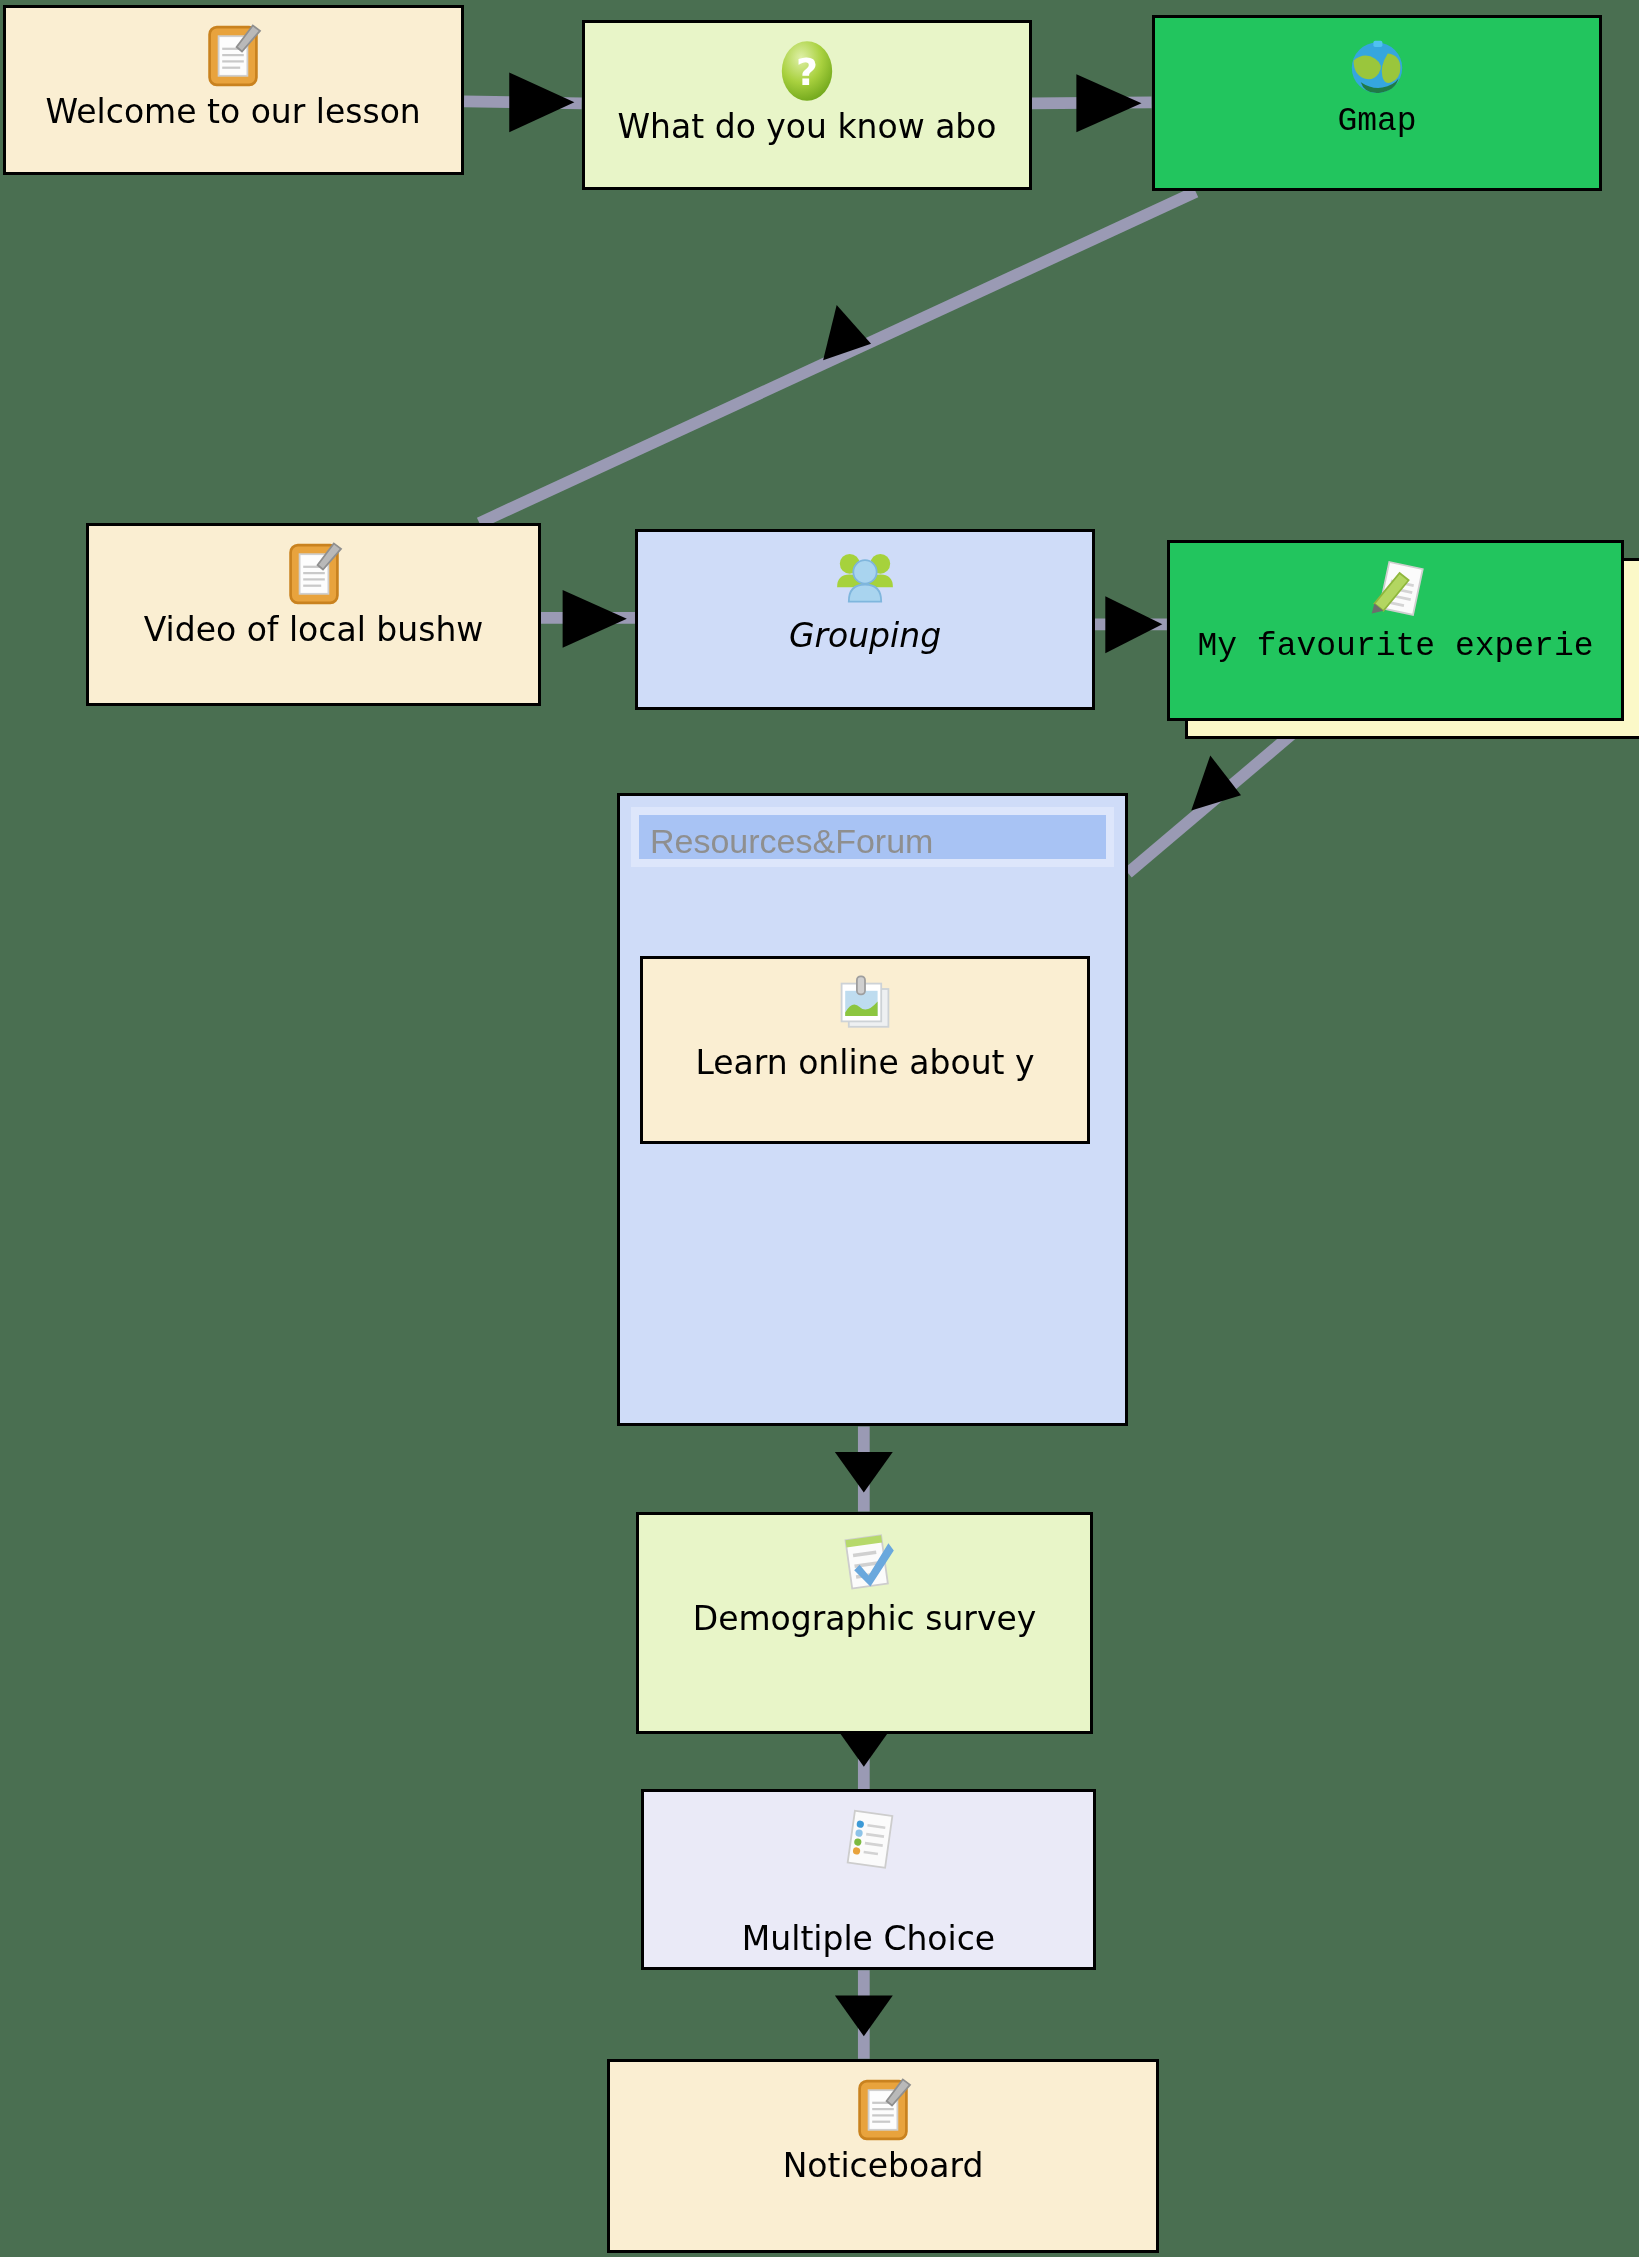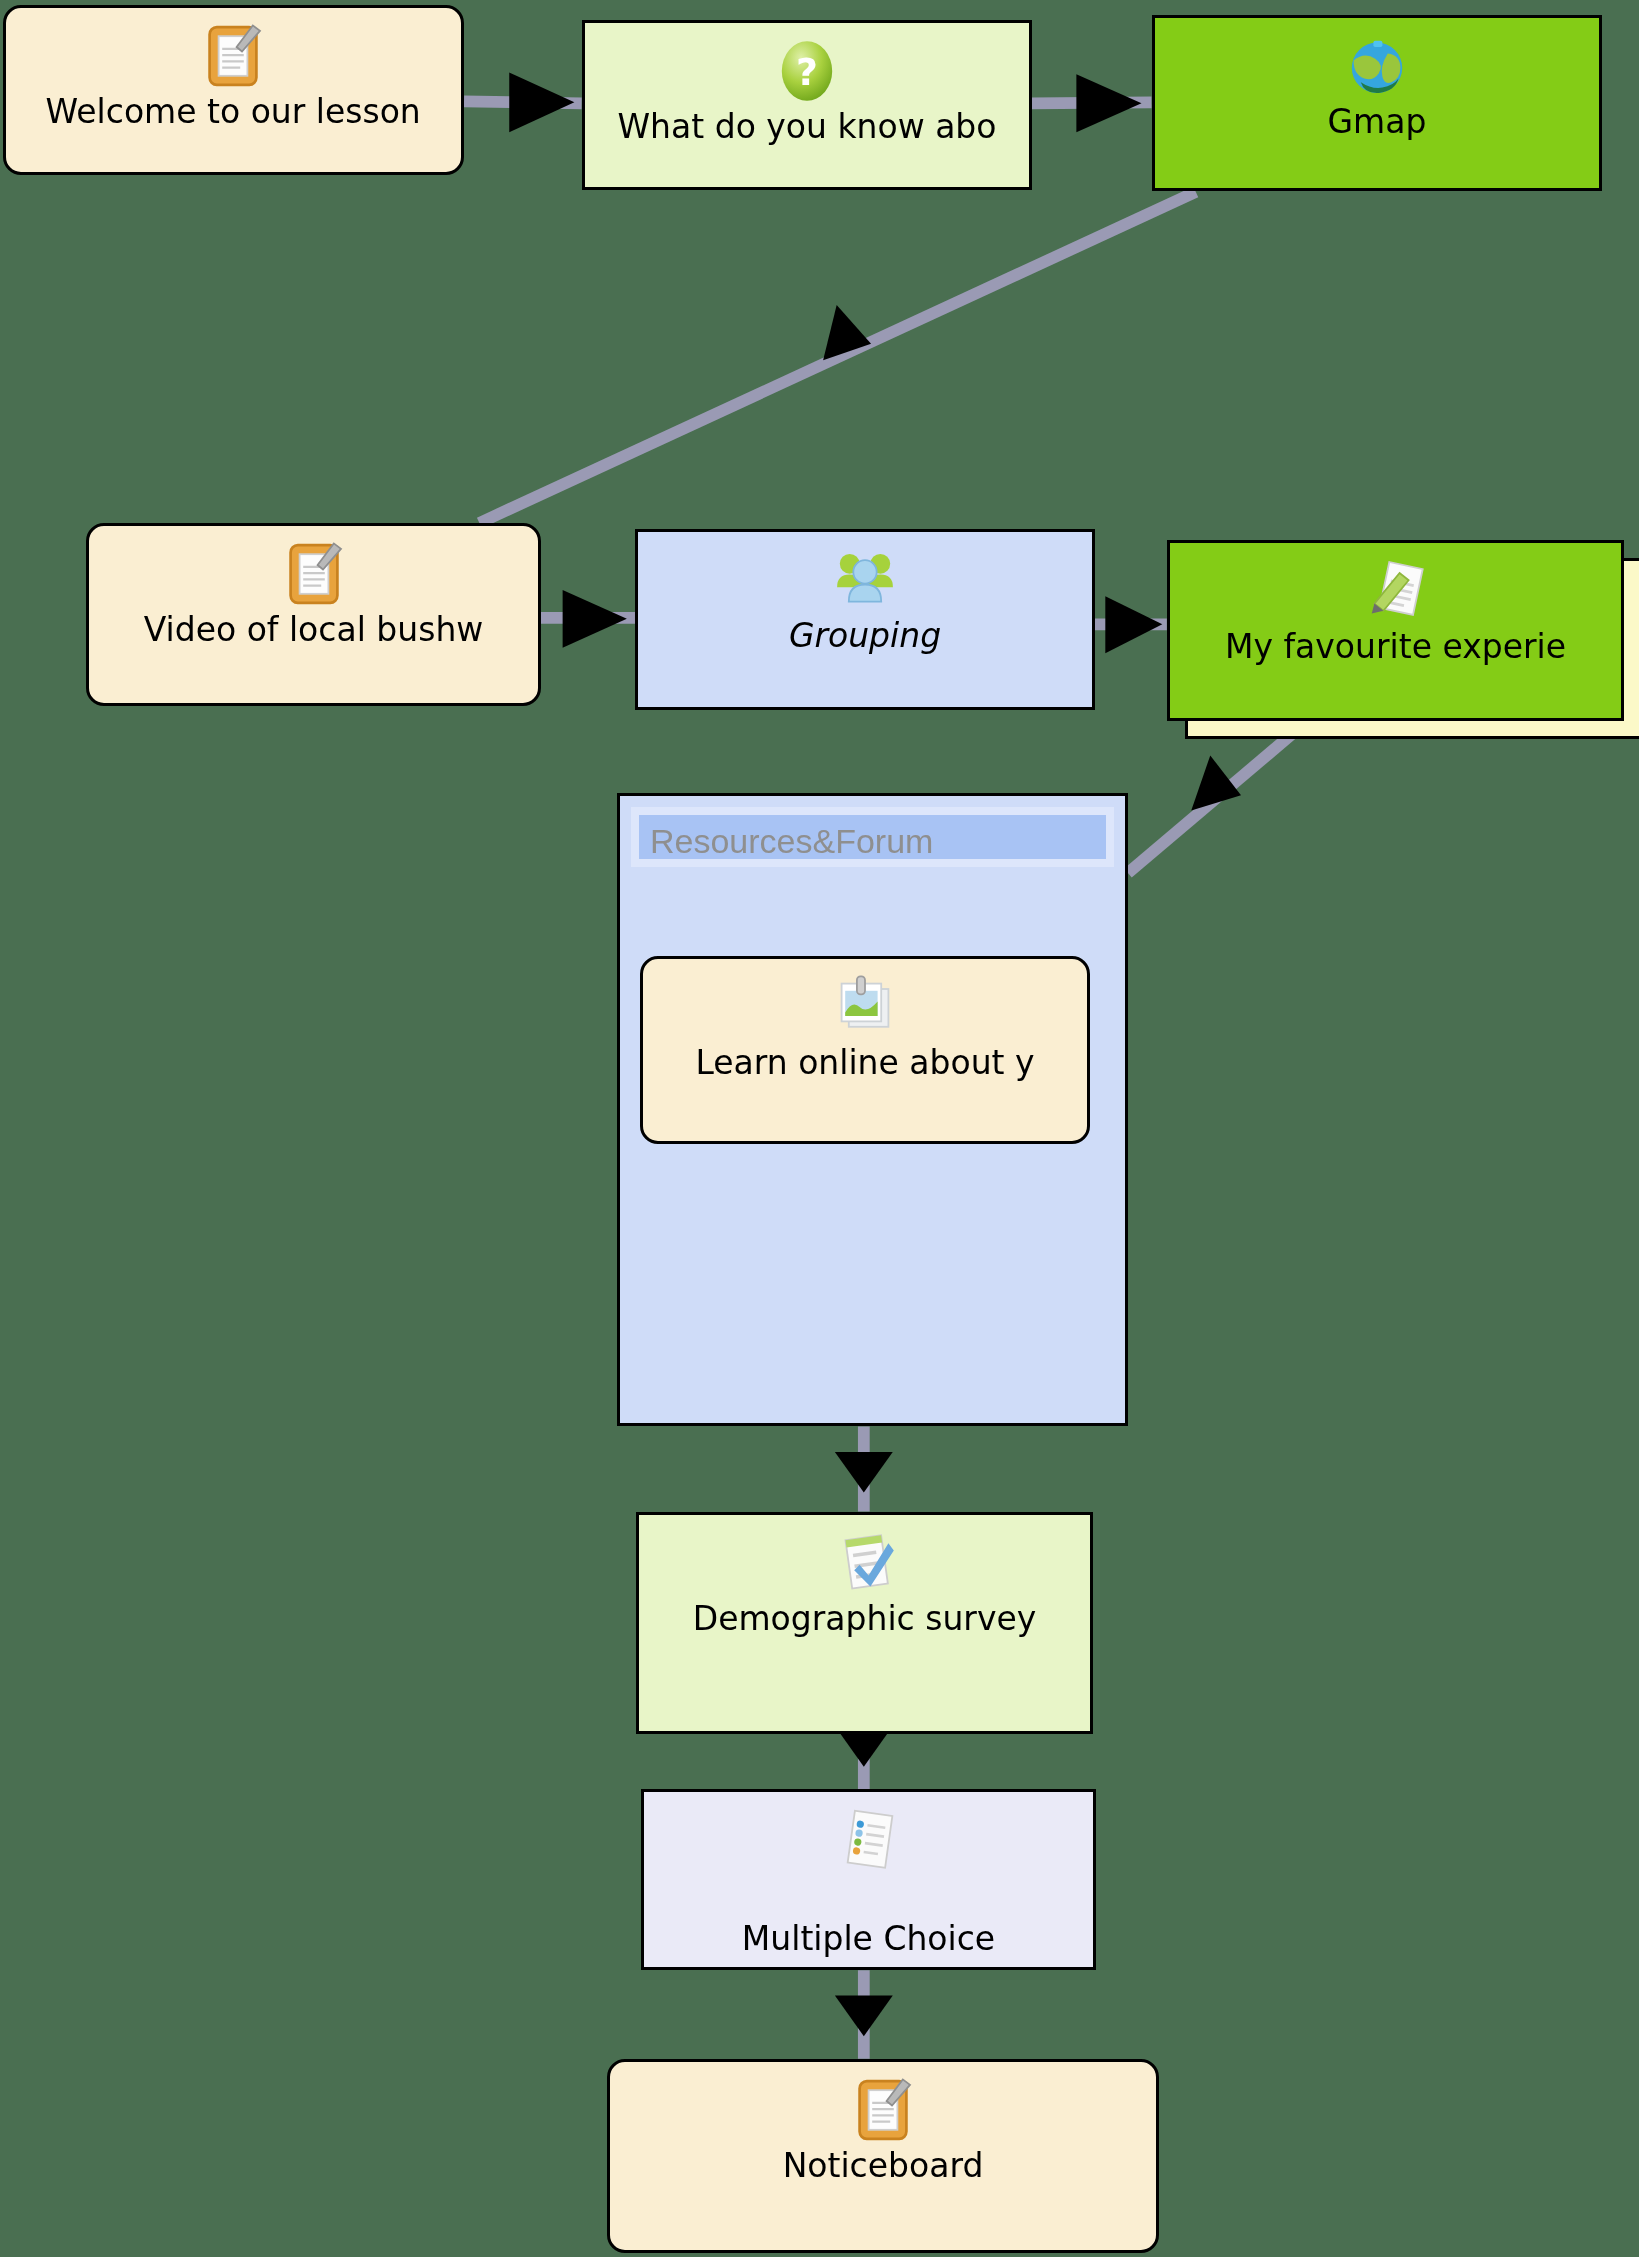--- a/index.html
+++ b/index.html
@@ -34,23 +34,23 @@
     color:#000;
     line-height:1.02;
     white-space:nowrap;
     text-align:center;
     width:100%;
     overflow:hidden;
     padding-bottom:11px;
   }
 
   
-  .c-cream{background:#faeed2;border-radius:18px;}
+  .c-cream{background:#faeed2;}
   .c-lime {background:#e8f5c8;}
-  .c-yellow{background:#84cc16;}
+  .c-yellow{background:#22c55e;font-family:Liberation Mono, monospace;}
   .c-blue {background:#cfdcf8;}
   .c-lav  {background:#eaeaf7;}
 
   
   .group{
     position:absolute;
     box-sizing:border-box;
     border:3.6px solid #000;
     background:#cfdcf8;
   }

